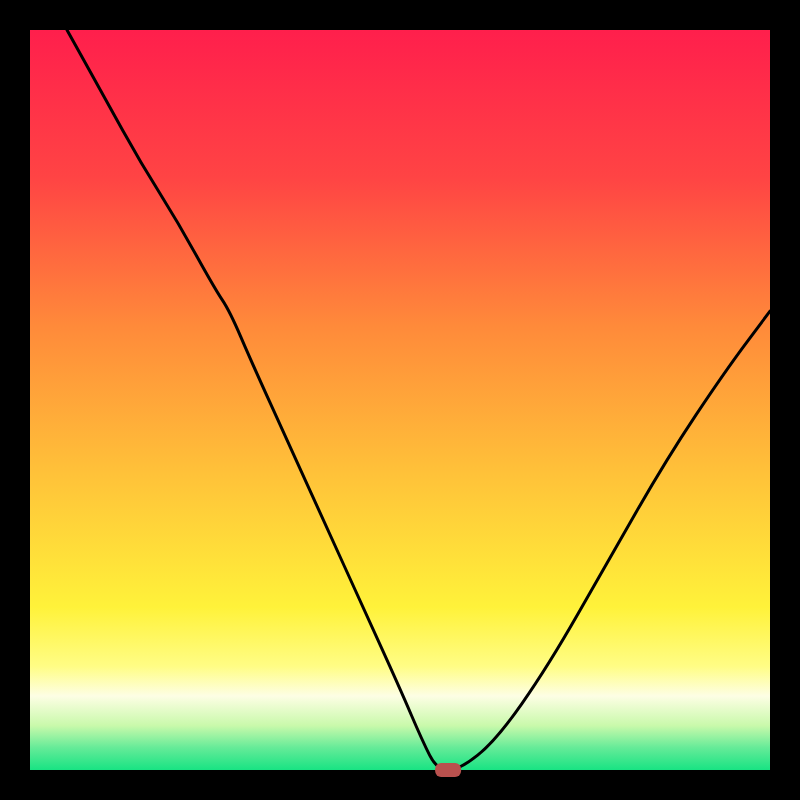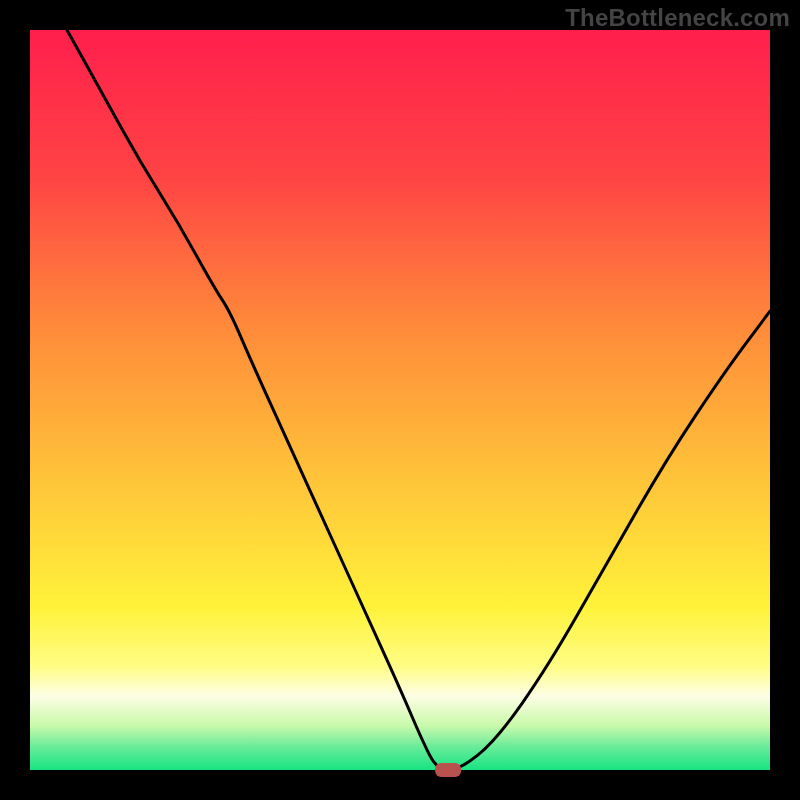--- a/index.html
+++ b/index.html
@@ -28,21 +28,20 @@
   svg {
     position: absolute;
     left: 0;
     top: 0;
   }
 </style>
 </head>
 <body>
 
 <div class="wrap">
-  <div class="attribution">TheBottleneck.com</div>
   <svg id="chart-svg" width="800" height="800" viewBox="0 0 800 800" preserveAspectRatio="none">
     <defs>
       <linearGradient id="bg-grad" x1="0" y1="0" x2="0" y2="1">
           <stop offset="0%" stop-color="#ff1f4c"></stop>
           <stop offset="20%" stop-color="#ff4444"></stop>
           <stop offset="40%" stop-color="#ff8a3a"></stop>
           <stop offset="60%" stop-color="#ffc239"></stop>
           <stop offset="78%" stop-color="#fff23a"></stop>
           <stop offset="86%" stop-color="#fffd85"></stop>
           <stop offset="90%" stop-color="#fdfee4"></stop>

